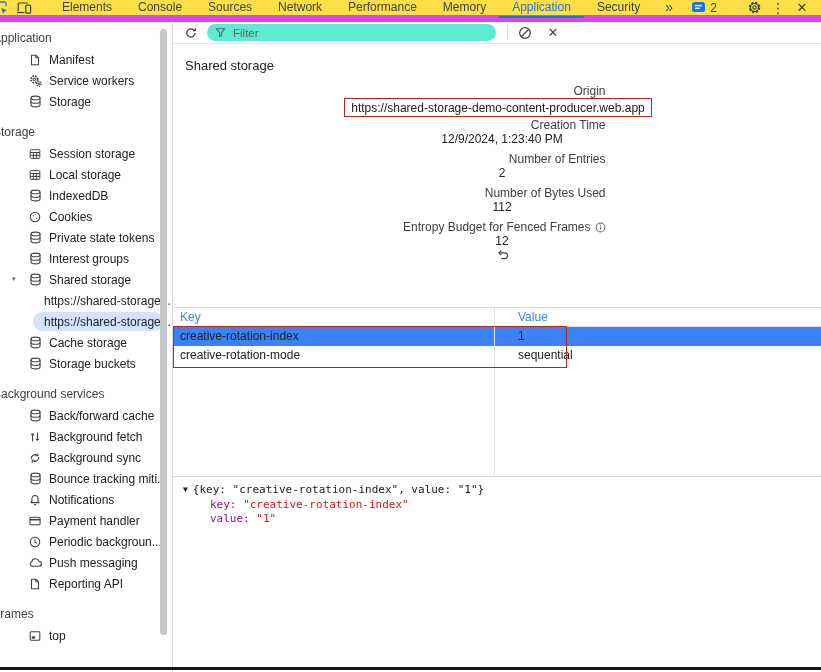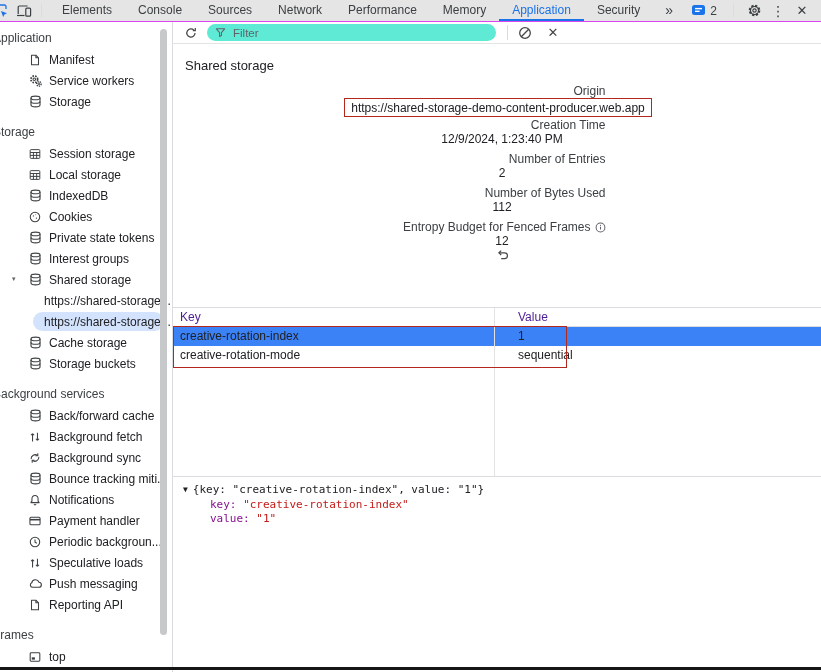--- a/index.html
+++ b/index.html
@@ -6,21 +6,21 @@
   html,body { margin:0; padding:0; }
   body {
     width:821px; height:672px; overflow:hidden; background:#fff;
     font-family:"Liberation Sans", sans-serif; font-size:12px; color:#202124;
     position:relative;
   }
   .app { position:relative; width:821px; height:672px; }
 
   
   .tabbar {
-    height:22px; background:#e5e5e5; border-bottom:1px solid #d946ef;
+    height:22px; background:#fde047; border-bottom:7px solid #d946ef;
     display:flex; align-items:center;
   }
   .tb-left { display:flex; align-items:center; }
   .inspect-clip { width:10px; height:18px; overflow:hidden; position:relative; }
   .inspect-clip svg { position:absolute; left:-7px; top:1px; }
   .devicebar-btn { width:22px; height:18px; display:flex; align-items:center; justify-content:center; margin-left:3px; }
   .tb-div { width:1px; height:13px; background:#dadce0; margin:0 7px 0 6px; }
   .tab-strip { display:flex; align-items:center; height:21px; }
   .tab { padding:0 13px; height:21px; line-height:21px; color:#3c4043; white-space:nowrap; cursor:default; }
   .tab.sel { color:var(--accent,#1a73e8); box-shadow:inset 0 -2px 0 var(--accent,#1a73e8); }
@@ -75,21 +75,21 @@
   .meta-value { margin-left:10px; color:#202124; display:flex; align-items:center; }
   .meta-value.boxed { margin-left:2px; border:1.5px solid var(--annotation,#b4271c); padding:1.5px 6px; }
   .reset-btn { margin-left:10px; display:flex; align-items:center; }
   .info-btn { display:flex; align-items:center; }
 
   .table-wrap { margin-top:53px; position:relative; border-top:1px solid #dadce0; }
   .thead { height:19px; display:flex; border-bottom:1px solid #dadce0; background:#fff; }
   .th, .td { line-height:18px; white-space:nowrap; overflow:hidden; }
   .c-key { width:321px; flex:none; padding-left:7px; }
   .c-val { flex:1; padding-left:8px;margin-left:16px; }
-  .th { color:#4c1d95; }
+  .th { color:#3b82f6; }
   .trow { height:19px; display:flex; background:#fff; }
   .trow.sel { background:#3b82f6; }
   .tfiller { height:112px; border-bottom:1px solid #dadce0; background:#fff; }
   .col-div { position:absolute; left:321px; top:0; bottom:0; width:1px; background:#e2e2e3; }
   .redbox-rows {
     position:absolute; left:0; top:18px; width:394px; height:42px;
     border:1.5px solid var(--annotation,#b4271c); pointer-events:none; z-index:3;
   }
 
   .preview { font-family:"DejaVu Sans Mono", monospace; font-size:11px; line-height:14.5px; padding:6px 0 0 10px; color:#202124; }
@@ -361,29 +361,20 @@
               <span class="lbl">Payment handler</span>
             </div>
             <div class="item">
               <span class="icn">
                 <svg width="14" height="14" viewBox="0 0 16 16" fill="none" stroke="#3c4043" stroke-width="1.2">
                   <circle cx="8" cy="8" r="5.4"></circle>
                   <path d="M8 5v3.2l2.1 1.2"></path>
                 </svg>
               </span>
               <span class="lbl">Periodic backgroun...</span>
-            </div>
-            <div class="item">
-              <span class="icn">
-                <svg width="14" height="14" viewBox="0 0 16 16" fill="none" stroke="#3c4043" stroke-width="1.2">
-                  <path d="M5.2 13V4.2M5.2 4.2 3.4 6M5.2 4.2 7 6"></path>
-                  <path d="M10.8 3v8.8M10.8 11.8 9 10M10.8 11.8 12.6 10"></path>
-                </svg>
-              </span>
-              <span class="lbl">Speculative loads</span>
             </div>
             <div class="item">
               <span class="icn">
                 <svg width="15" height="15" viewBox="0 0 16 16" fill="none" stroke="#3c4043" stroke-width="1.2">
                   <path d="M4.8 12h6.6a2.7 2.7 0 0 0 .3-5.4A4 4 0 0 0 4 7.3 2.45 2.45 0 0 0 4.8 12z"></path>
                 </svg>
               </span>
               <span class="lbl">Push messaging</span>
             </div>
             <div class="item">

